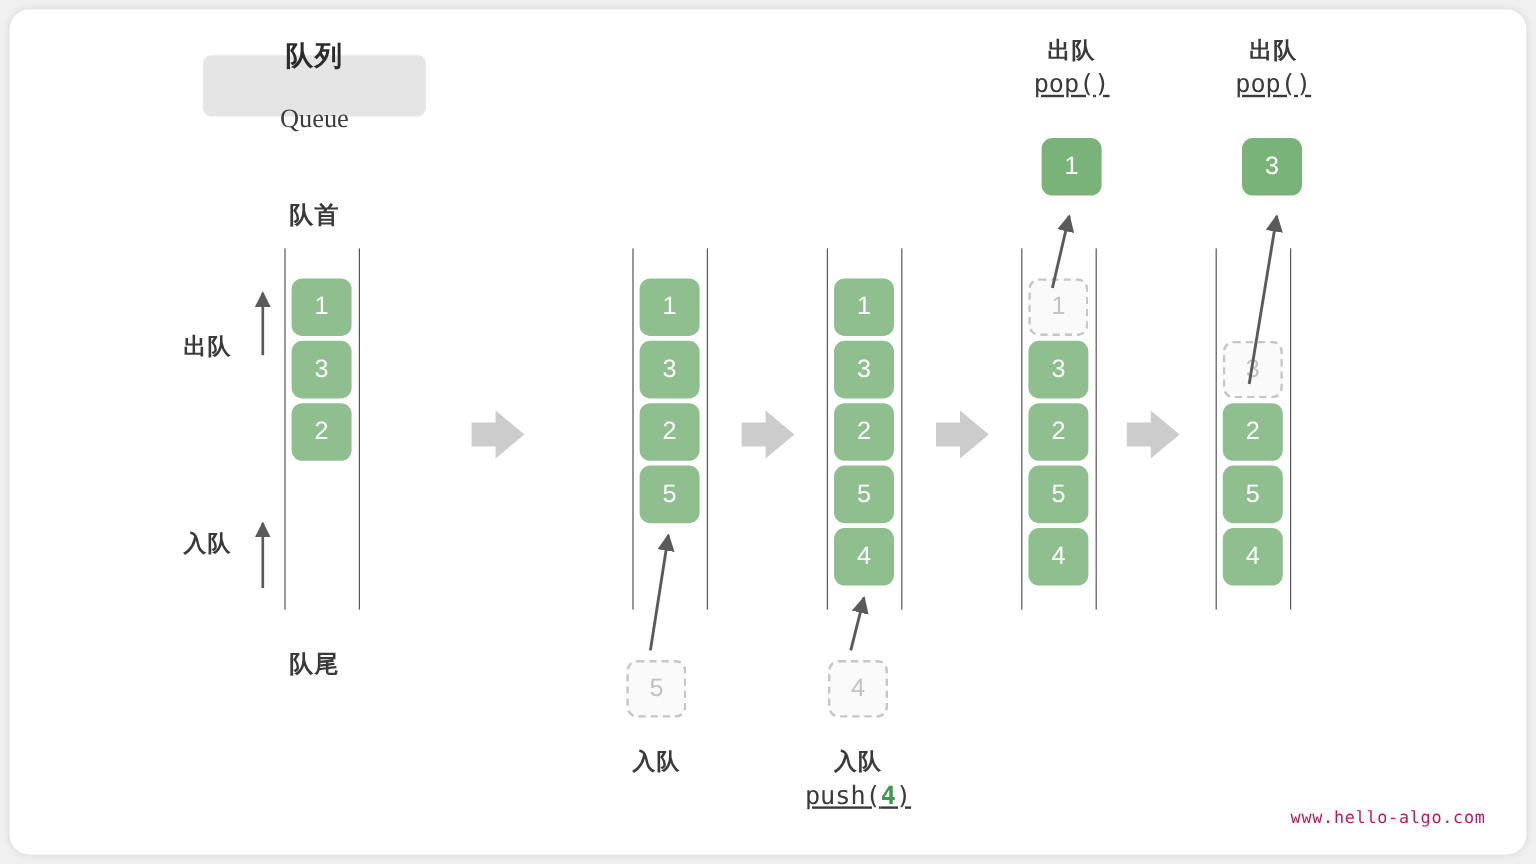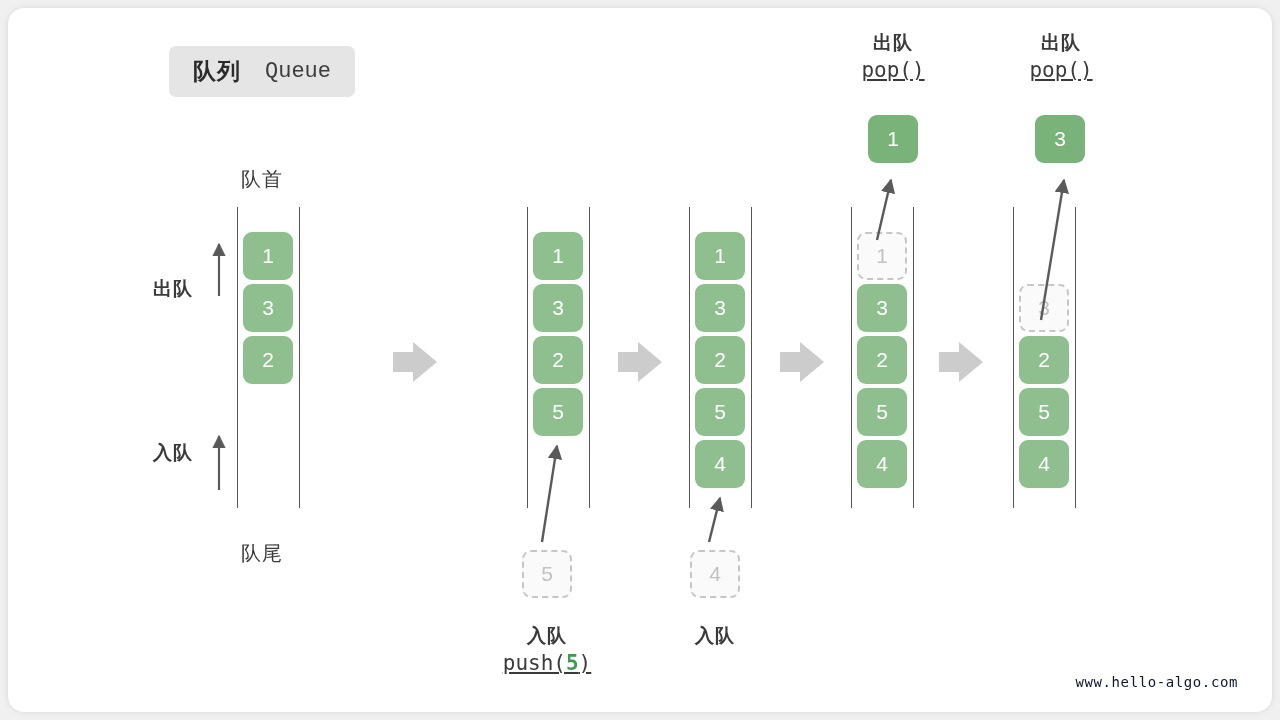--- a/index.html
+++ b/index.html
@@ -31,38 +31,39 @@
     left: 161px;
     top: 38px;
     width: 186px;
     height: 51px;
     background: #e5e5e5;
     border-radius: 7px;
     display: flex;
     align-items: center;
     justify-content: center;
     gap: 24px;
+    flex-direction: column;
   }
   .title-cn {
     font-size: 23px;
     font-weight: bold;
     color: #2b2b2b;
     letter-spacing: 1px;
   }
   .title-en {
-    font-family: Liberation Mono, monospace;
+    font-family: Liberation Serif, serif;
     font-size: 22px;
     color: #3d3d3d;
   }
 
   
   .head-label, .tail-label {
     position: absolute;
     font-size: 20px;
-    font-weight: normal;
+    font-weight: bold;
     color: #3a3a3a;
     letter-spacing: 1px;
     white-space: nowrap;
   }
   .head-label { left: 233px; top: 158px; }
   .tail-label { left: 233px; top: 532px; }
 
   .side-label {
     position: absolute;
     font-size: 19px;
@@ -134,21 +135,21 @@
     pointer-events: none;
   }
 
   
   .watermark {
     position: absolute;
     right: 34px;
     bottom: 22px;
     font-family: "DejaVu Sans Mono", "Liberation Mono", monospace;
     font-size: 14px;
-    color: #0f172a;
+    color: #be185d;
     letter-spacing: 0.6px;
   }
 </style>
 </head>
 <body>
 
 <div class="canvas">
 
   <div class="title-badge">
     <span class="title-cn">队列</span>
@@ -171,35 +172,35 @@
   <div class="col">
     <div class="rail" style="left:519px; top:199px; height:301px;"></div>
     <div class="rail" style="left:581px; top:199px; height:301px;"></div>
     <div class="cell" style="left:525px; top:224px;">1</div>
     <div class="cell" style="left:525px; top:276px;">3</div>
     <div class="cell" style="left:525px; top:328px;">2</div>
     <div class="cell" style="left:525px; top:380px;">5</div>
     <div class="cell ghost" style="left:514px; top:542px;">5</div>
     <div class="op-caption" style="left:449px; top:615px; width:180px;">
       <div class="op-cn">入队</div>
-      <div class="op-code"><span>push(</span><span class="arg">5</span><span>)</span></div>
     </div>
   </div>
 
   <div class="col">
     <div class="rail" style="left:681px; top:199px; height:301px;"></div>
     <div class="rail" style="left:743px; top:199px; height:301px;"></div>
     <div class="cell" style="left:687px; top:224px;">1</div>
     <div class="cell" style="left:687px; top:276px;">3</div>
     <div class="cell" style="left:687px; top:328px;">2</div>
     <div class="cell" style="left:687px; top:380px;">5</div>
     <div class="cell" style="left:687px; top:432px;">4</div>
     <div class="cell ghost" style="left:682px; top:542px;">4</div>
     <div class="op-caption" style="left:617px; top:615px; width:180px;">
       <div class="op-cn">入队</div>
+      <div class="op-code"><span>push(</span><span class="arg">4</span><span>)</span></div>
     </div>
   </div>
 
   <div class="col">
     <div class="rail" style="left:843px; top:199px; height:301px;"></div>
     <div class="rail" style="left:905px; top:199px; height:301px;"></div>
     <div class="cell popped" style="left:860px; top:107px;">1</div>
     <div class="cell ghost" style="left:849px; top:224px;">1</div>
     <div class="cell" style="left:849px; top:276px;">3</div>
     <div class="cell" style="left:849px; top:328px;">2</div>

